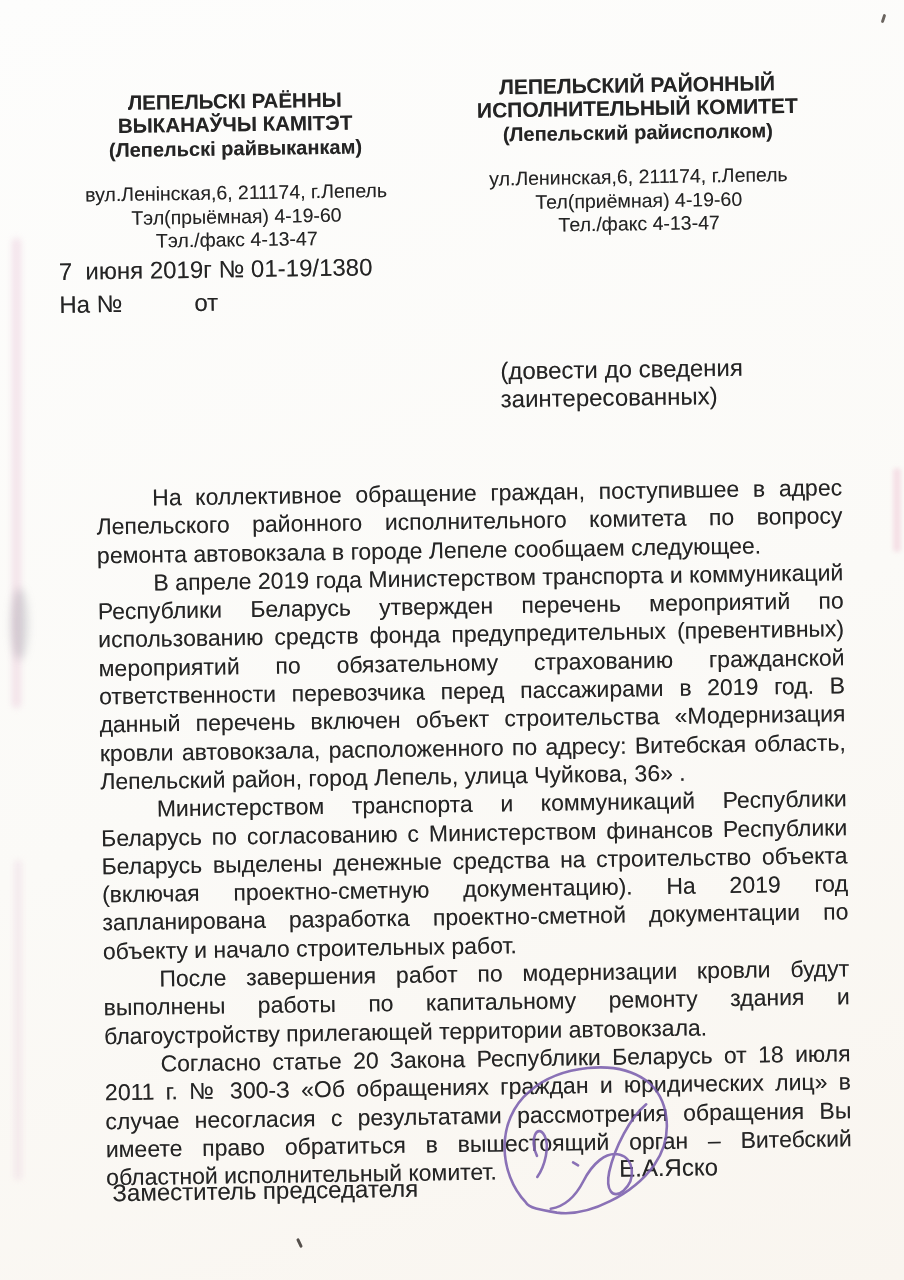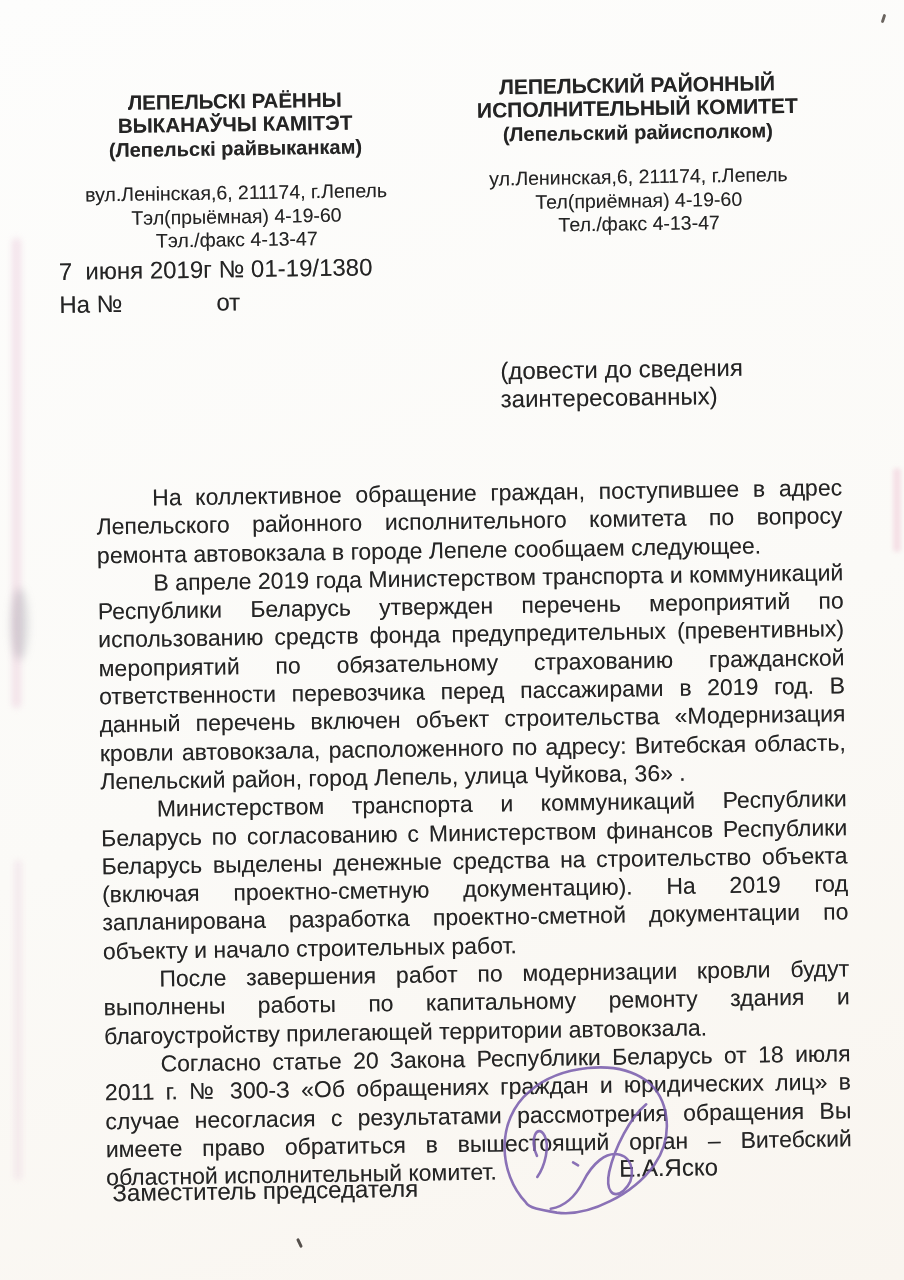--- a/index.html
+++ b/index.html
@@ -19,21 +19,21 @@
   .lh-right { width:430px; }
   .org { font-weight:bold; font-size:20.5px; line-height:23px; }
   .lh-right .org { font-size:21px; }
   .org-short { font-weight:bold; font-size:20px; margin-top:2px; }
   .addr { margin-top:21px; font-size:19.5px; line-height:23.5px; }
 
   
   .ref { position:absolute; left:64px; top:252px; font-size:24px; }
   .ref-line1 { white-space:pre; }
   .ref-line2 { margin-top:5px; }
-  .ref-ot { margin-left:94px;text-align:center; }
+  .ref-ot { margin-left:72px;text-align:center; }
 
   
   .note { position:absolute; left:504px; top:358px; font-size:24px; line-height:28px; }
 
   
   .body-text { position:absolute; left:98px; top:479px; width:746px;
                font-size:23px; line-height:28.3px; text-align:justify; }
   .body-text p { margin:0; text-indent:56px; }
 
   

